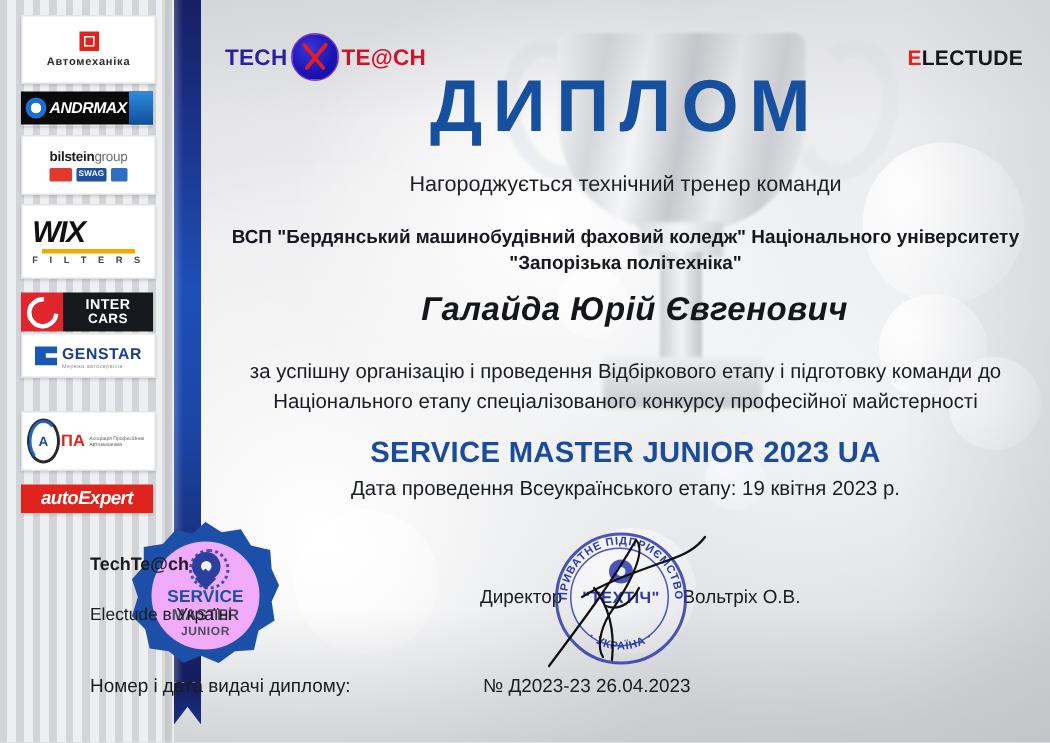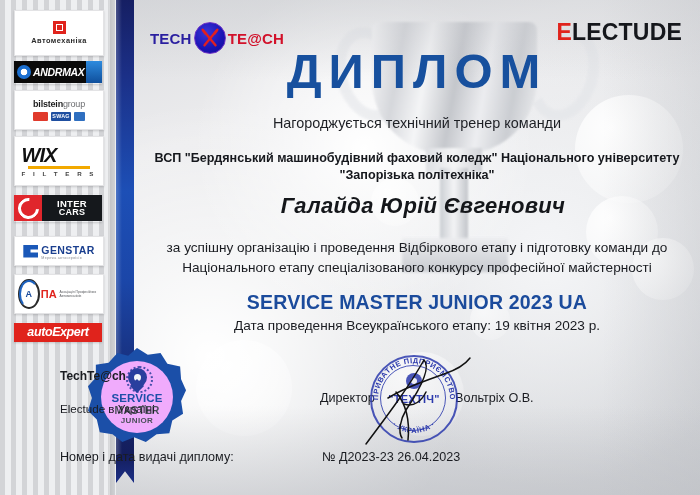--- a/index.html
+++ b/index.html
@@ -142,21 +142,21 @@
   .badge .t3{font-size:8px;font-weight:800;color:#4a4f5a;letter-spacing:.4px;line-height:1.2;}
 
   
   .techteach{position:absolute;left:150px;top:22px;display:flex;align-items:center;}
   .techteach .tw{font-size:15px;font-weight:800;color:#2a1fa0;letter-spacing:.2px;}
   .techteach .tr{font-size:15px;font-weight:800;color:#d2112a;letter-spacing:.2px;}
   .techteach .orb{width:30px;height:30px;border-radius:50%;margin:0 2px;
     background:radial-gradient(circle at 38% 32%,#3a35d8,#1a13b4 60%,#130d93);
     border:1.5px solid #6f33c8;position:relative;}
   .badgewrench{position:absolute;left:4px;top:4px;width:22px;height:22px;}
-  .electude{position:absolute;right:18px;top:19px;font-size:23px;font-weight:700;
+  .electude{position:absolute;right:18px;top:30px;font-size:14px;font-weight:700;
     color:#15171c;letter-spacing:.2px;}
   .electude b{color:#e0231c;font-weight:700;}
 
   
   .sheet{position:absolute;left:134px;top:0;width:566px;height:495px;}
   .title{position:absolute;left:0;right:0;top:47px;text-align:center;
     font-size:49px;font-weight:800;color:#17509e;letter-spacing:7px;line-height:1;}
   .sub1{position:absolute;left:0;right:0;top:115px;text-align:center;
     font-size:14.4px;color:#1d1f24;}
   .inst{position:absolute;left:10px;right:10px;top:150px;text-align:center;
@@ -257,21 +257,21 @@
         <div class="red">
             <i></i>
           </div>
         <div class="blk">
           <b>INTER</b>
           <s>CARS</s>
         </div>
       </div>
     </div>
 
-    <div class="logo" style="top:236px;height:28px;">
+    <div class="logo" style="top:222px;height:28px;">
       <div class="lg-genstar">
         <div class="gi"></div>
         <div class="gt">
           <b>GENSTAR</b>
           <u>Мережа автосервісів</u>
         </div>
       </div>
     </div>
 
     <div class="logo" style="top:274px;height:38px;">

